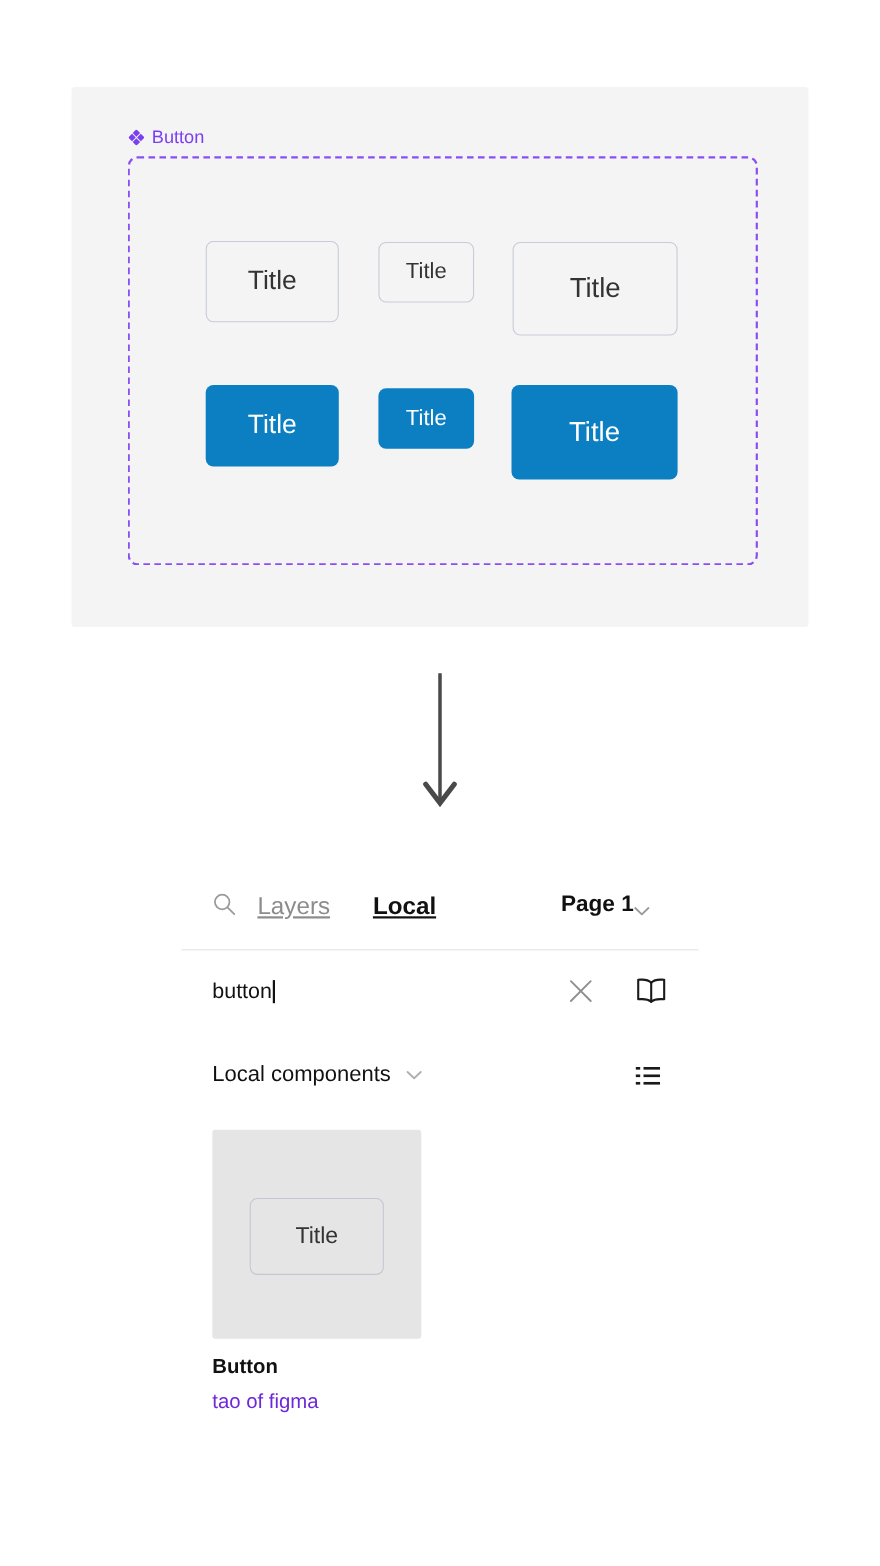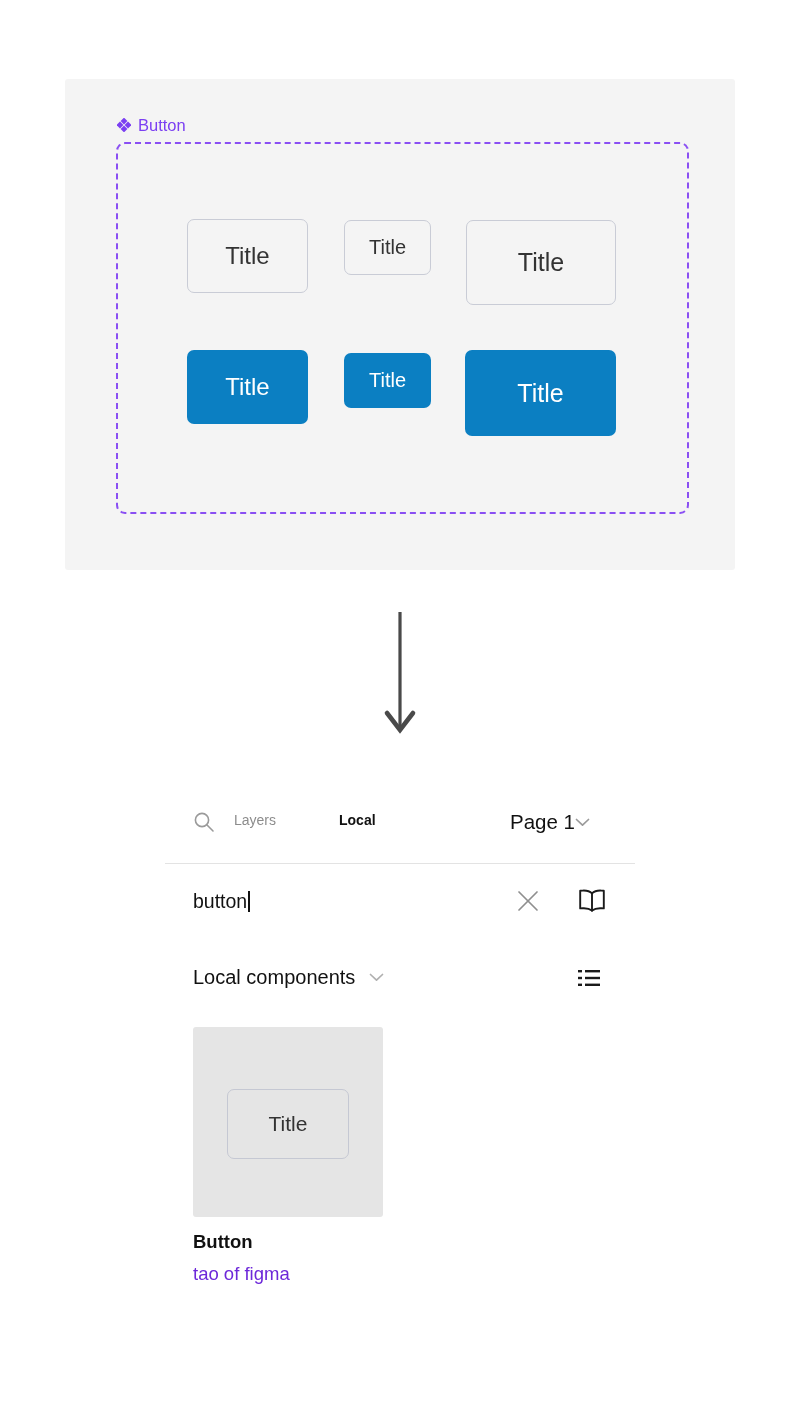--- a/index.html
+++ b/index.html
@@ -117,34 +117,36 @@
   }
   .search-icon-btn {
     position: absolute;
     left: 28px;
     top: 16px;
     width: 22px;
     height: 22px;
   }
   .tab {
     position: absolute;
-    font-size: 14px;
-    line-height: 1;
-    white-space: nowrap;
+    font-size: 22px;
+    line-height: 1;
+    white-space: nowrap;
+    text-decoration: underline;
   }
   .tab-layers { left: 69px; top: 18px; color: #8c8c8c; font-weight: 400; }
   .tab-assets { left: 174px; top: 18px; color: #111111; font-weight: 700; }
   .page-select {
     position: absolute;
     left: 345px;
     top: 17px;
     display: flex;
-    align-items: center;
+    align-items: flex-end;
     gap: 0;
     white-space: nowrap;
+    font-weight: bold;
   }
   .page-select .page-label { font-size: 20.5px; color: #111111; line-height: 1; }
 
   .panel-divider {
     height: 1px;
     background: #e3e3e3;
     width: 470px;
   }
 
   

